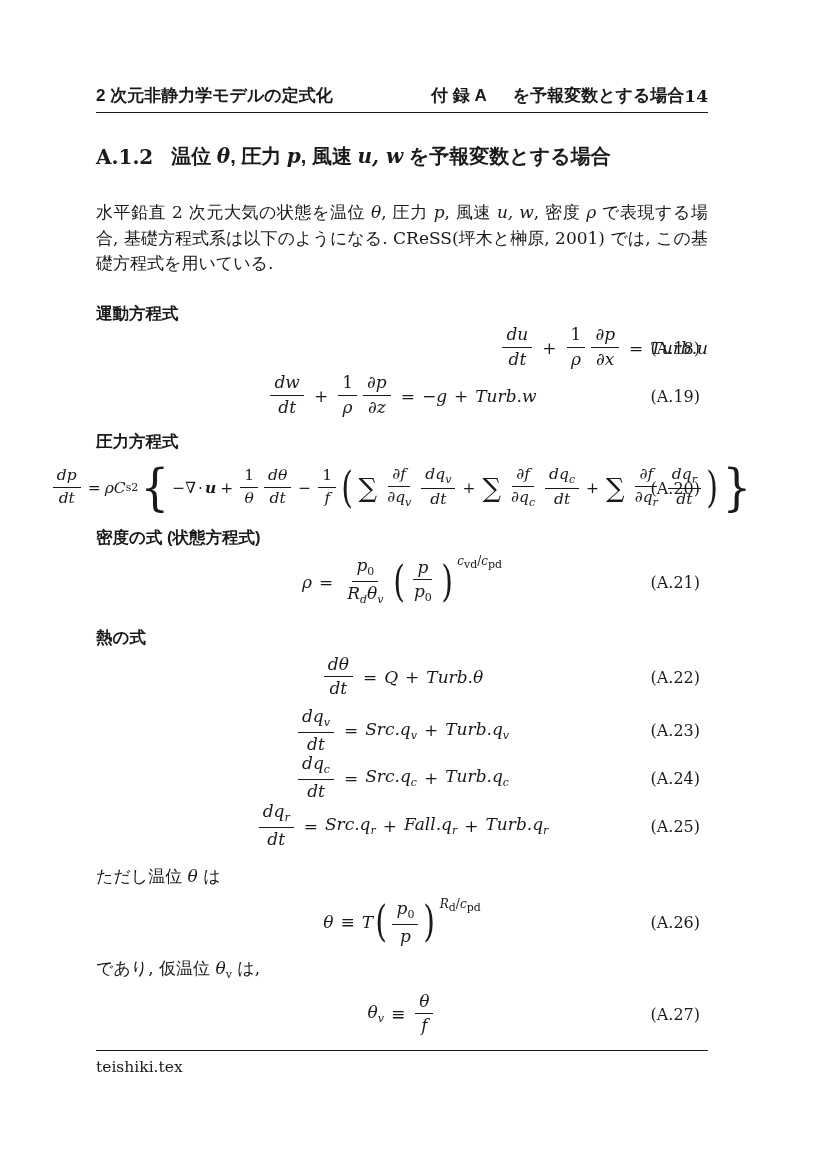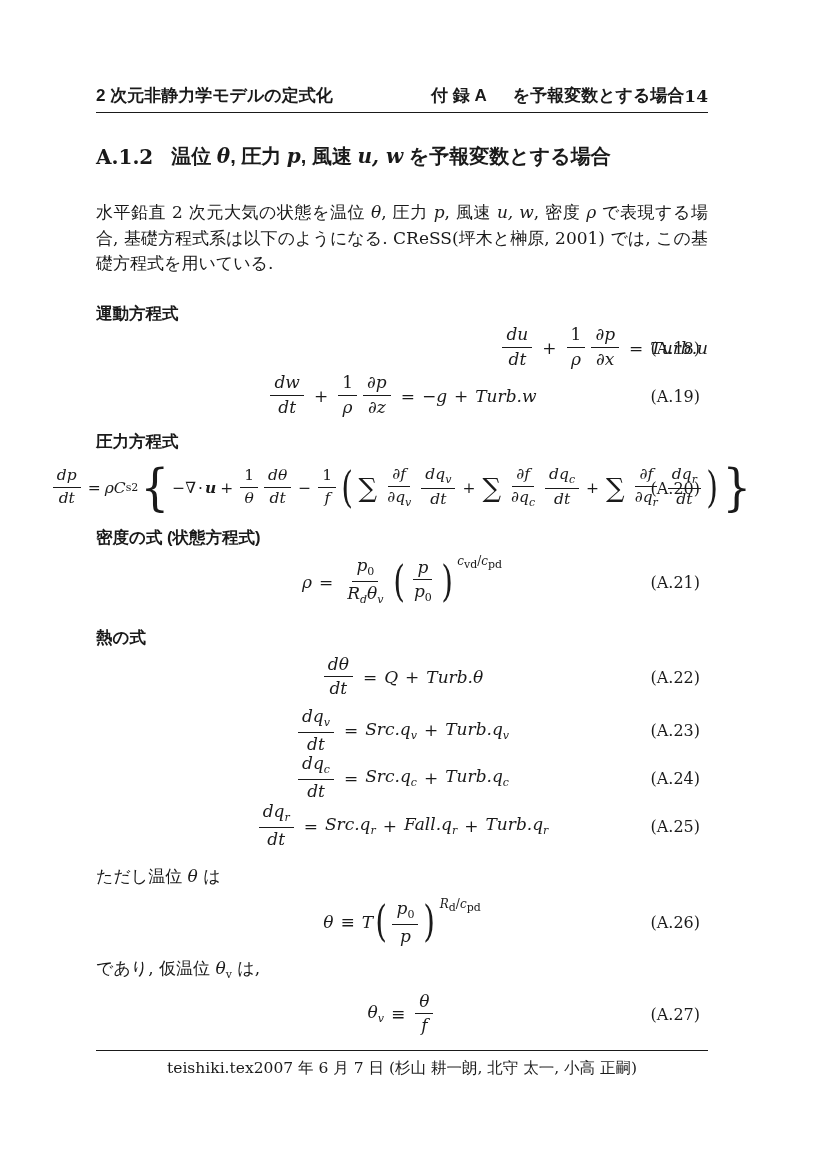--- a/index.html
+++ b/index.html
@@ -76,21 +76,21 @@
   .lbl-density  { margin-top:10px; }
   .lbl-heat     { margin-top:14px; }
   .lbl-mixing   { margin-top:12px; }
   .txt-tadashi  { margin-top:16px; }
   .txt-deari    { margin-top:4px; }
 
   
   .footer {
     position:absolute; left:96px; top:1050px; width:612px;
     border-top:1.2px solid #1a1a1a; padding-top:7px;
-    display:flex; justify-content:center; align-items:baseline; font-size:15.5px;
+    display:flex; justify-content:flex-start; align-items:baseline; font-size:15.5px;
   }
 </style>
 </head>
 <body>
 
 <div class="page">
   <div class="content">
 
     <div class="page-header">
       <span class="hdr-cjk">2 次元非静力学モデルの定式化</span>
@@ -331,15 +331,14 @@
             <span class="den mi">f</span>
           </span>
       </span>
       <span class="eqnum">(A.27)</span>
     </div>
 
   </div>
 
   <div class="footer">
     <span>teishiki.tex</span>
-    <span>2007 年 6 月 7 日 (杉山 耕一朗, 北守 太一, 小高 正嗣)</span>
   </div>
 </div>
 
 </body></html>

